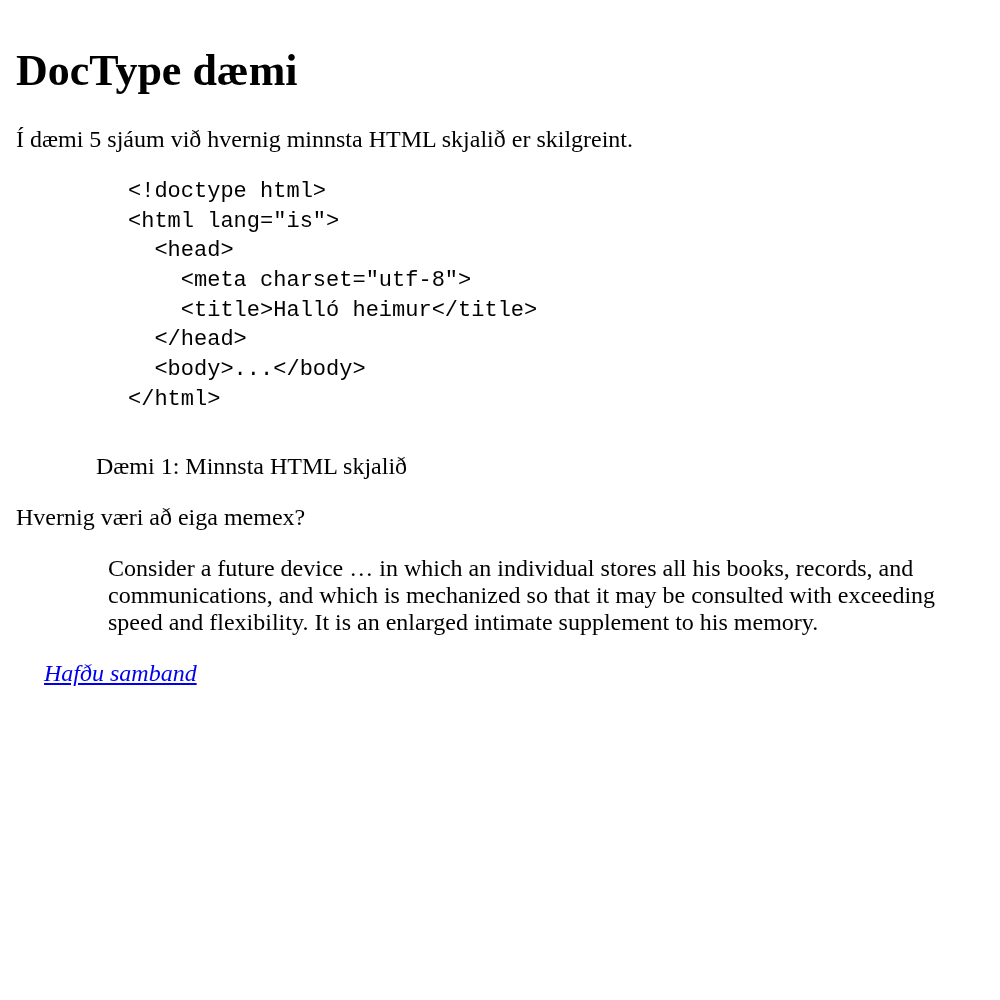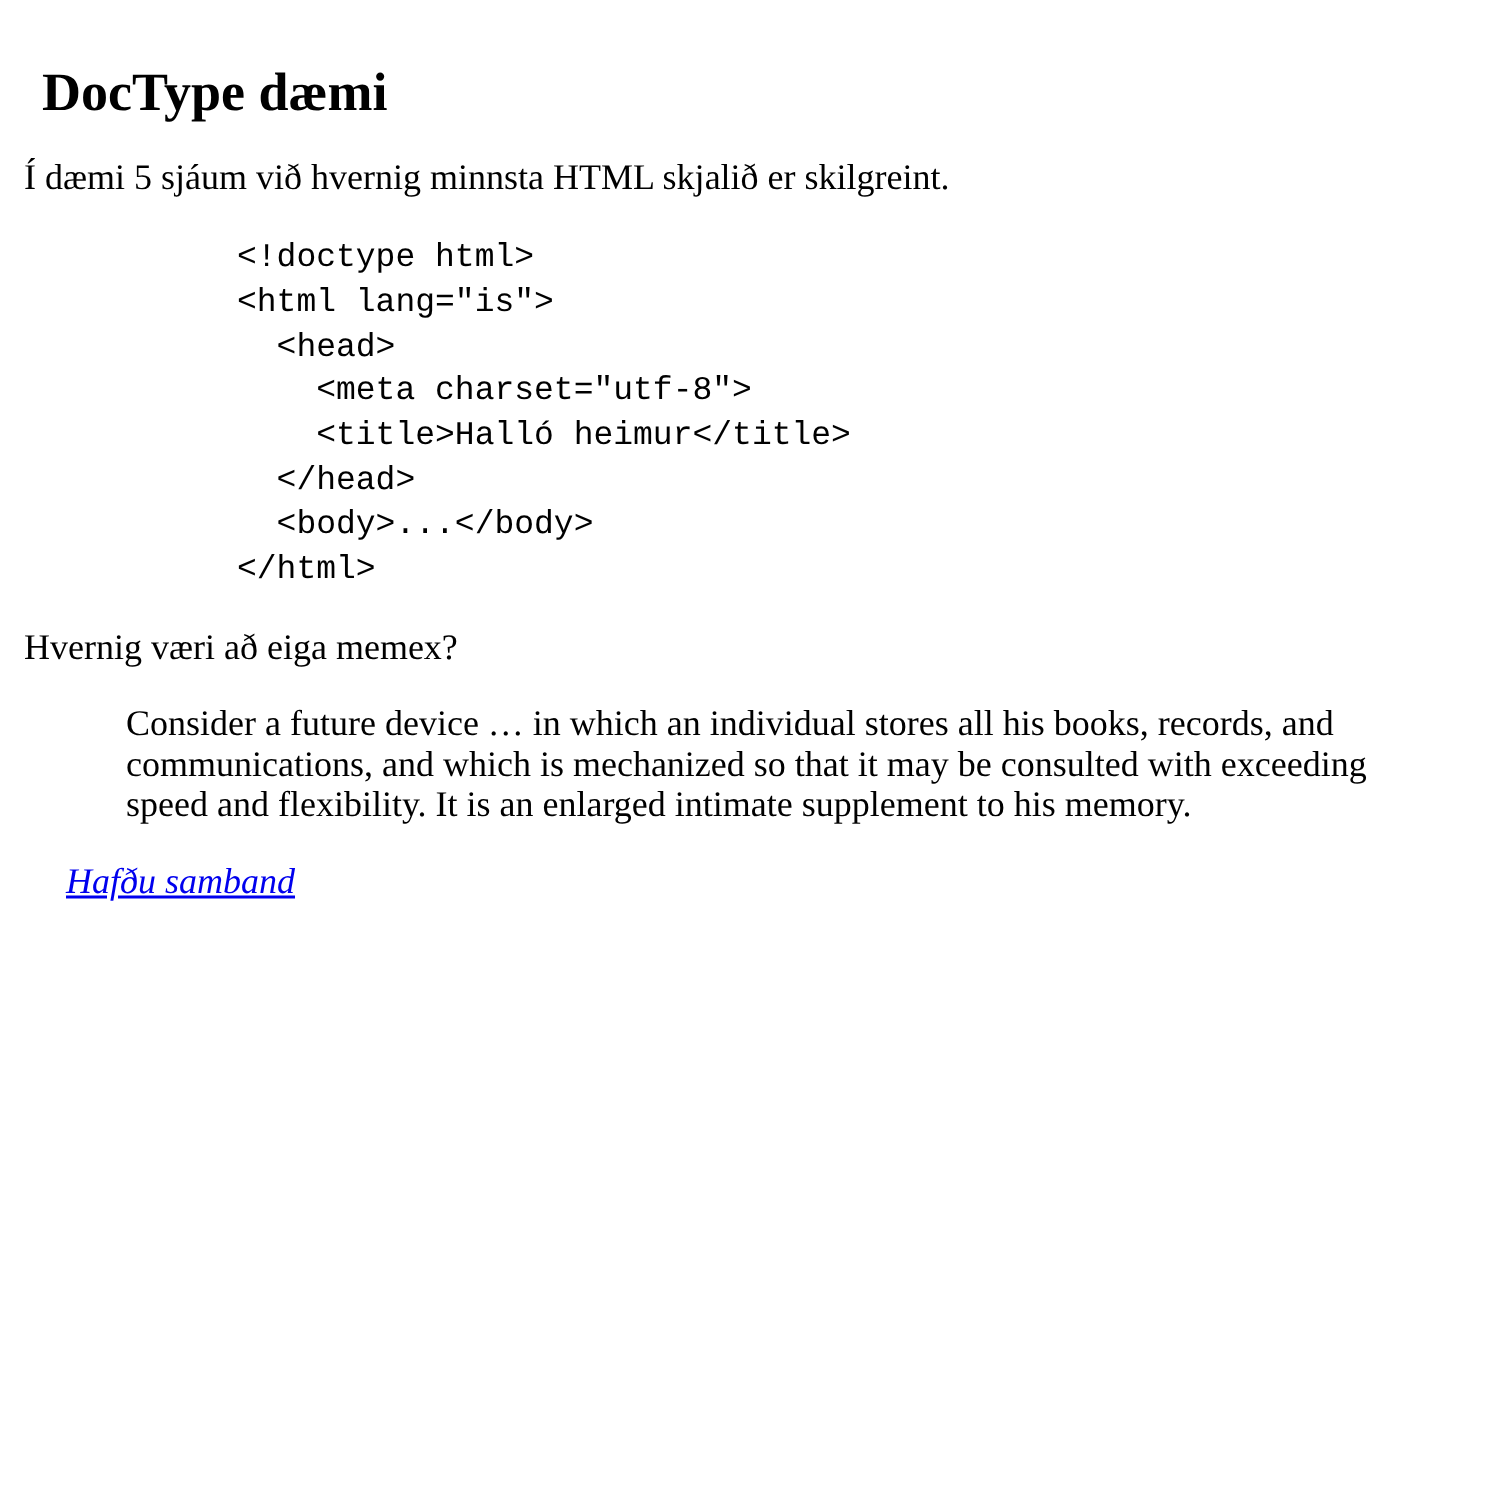--- a/index.html
+++ b/index.html
@@ -4,43 +4,43 @@
 <style>
   body {
     font-family: "Times New Roman", Times, serif;
     font-size: 24px;
     margin: 16px;
     color: #000;
     background: #fff;
     max-width: 970px;
   }
   h1 {
-    font-size: 36px;
+    font-size: 44px;
     font-weight: bold;
-    margin: 0.67em 12px;
+    margin: 0.67em 0;
   }
   p {
     margin: 1em 0;
   }
   figure {
     margin: 1em 40px;
   }
   pre {
     font-family: "Menlo", "Consolas", "Courier New", monospace;
     font-size: 22px;
-    margin: 1em 0 1em 102px;
+    margin: 1em 0 1em 72px;
     white-space: pre;
     line-height: 1.35;
   }
   figcaption {
     margin-top: 1.6em;
     margin-left: 40px;
   }
   blockquote {
-    margin: 1em 40px 1em 68px;
+    margin: 1em 40px 1em 92px;
   }
   a {
     color: #0000EE;
     text-decoration: underline;
     margin-left: 28px;
   }
   address {
     font-style: italic;
   }
 </style>
@@ -53,20 +53,21 @@
 
 <figure>
   <pre>&lt;!doctype html&gt;
 &lt;html lang="is"&gt;
   &lt;head&gt;
     &lt;meta charset="utf-8"&gt;
     &lt;title&gt;Halló heimur&lt;/title&gt;
   &lt;/head&gt;
   &lt;body&gt;...&lt;/body&gt;
 &lt;/html&gt;</pre>
+  <figcaption>Dæmi 1: Minnsta HTML skjalið</figcaption>
 </figure>
 
 <p>Hvernig væri að eiga memex?</p>
 
 <blockquote>
   <p>Consider a future device … in which an individual stores all his books, records, and communications, and which is mechanized so that it may be consulted with exceeding speed and flexibility. It is an enlarged intimate supplement to his memory.</p>
 </blockquote>
 
 <address>
   <a href="#">Hafðu samband</a>

